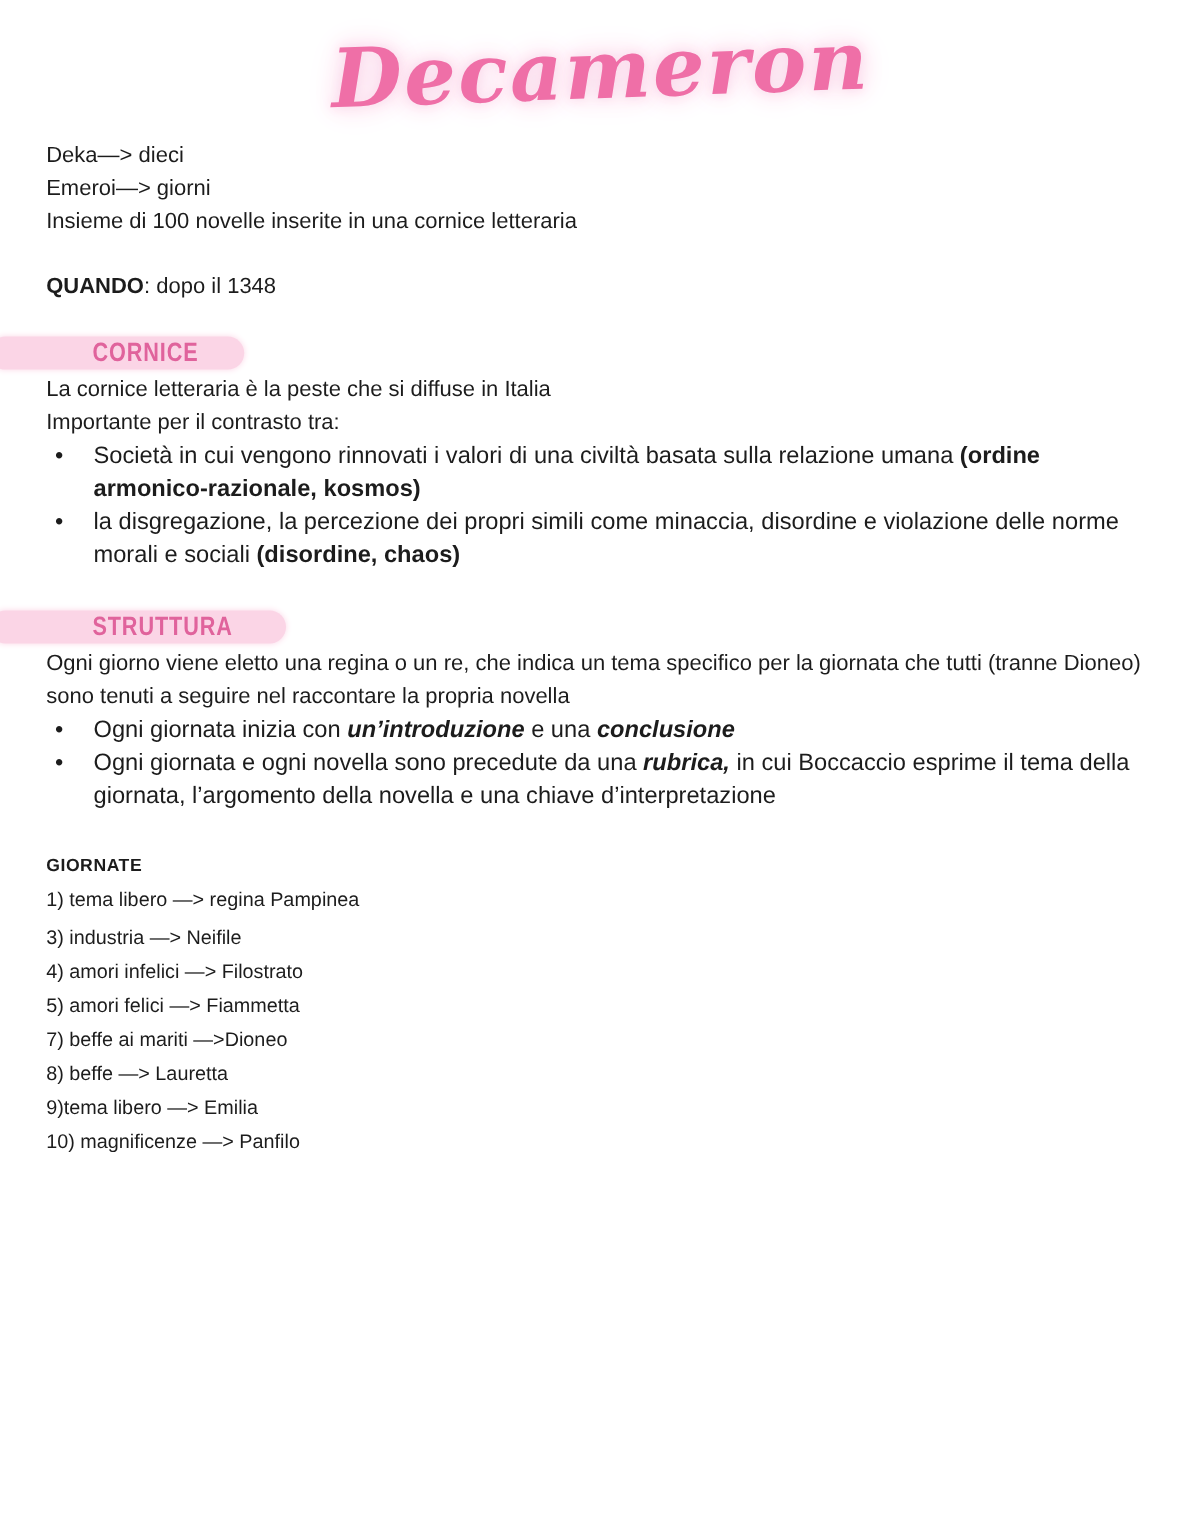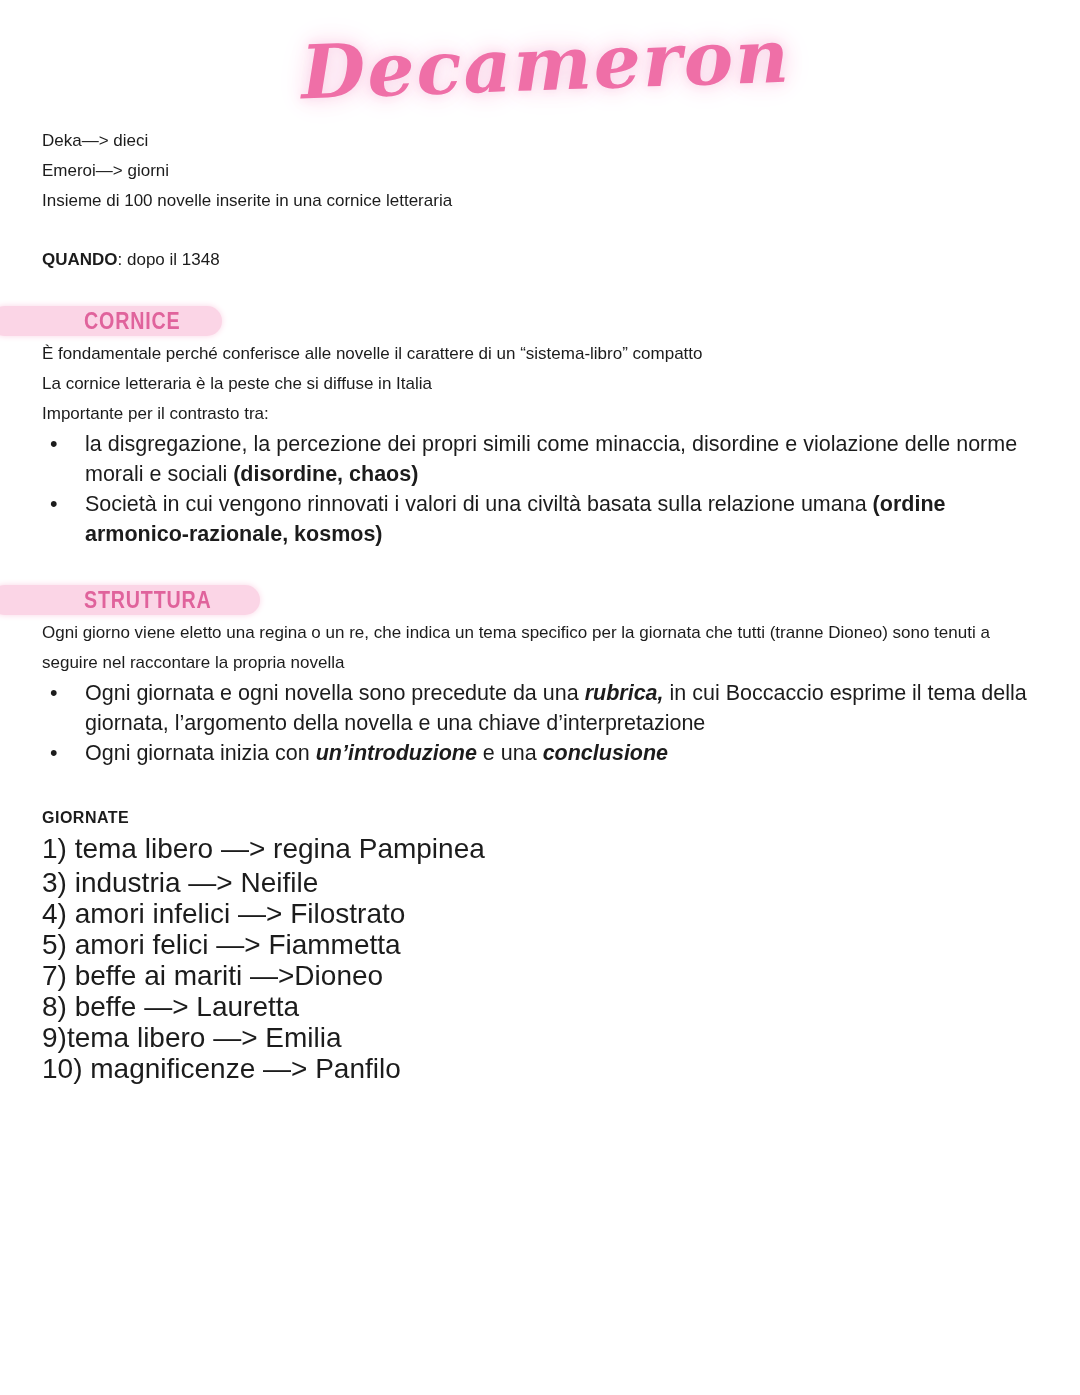--- a/index.html
+++ b/index.html
@@ -33,21 +33,21 @@
     font-size: 74px;
     line-height: 100px;
     letter-spacing: 2px;
     color: #ef6fa7;
     text-shadow: 0 0 10px #fbd9eb, 0 0 22px #fbd9eb, 0 0 34px #fce4f1;
     transform: rotate(-2deg);
   }
 
   
   .body-text, .line {
-    font-size: 17px;
+    font-size: 20px;
     line-height: 30px;
   }
   .line { white-space: pre-wrap; }
   b, .bold { font-weight: 700; }
   .bold-italic { font-weight: 700; font-style: italic; }
 
   .intro { margin-top: 8px; }
 
   .quando { margin-top: 29px; }
 
@@ -98,21 +98,21 @@
 
   
   .giornate { margin-top: 34px; }
   .giornate-heading {
     font-weight: 700;
     font-size: 16px;
     line-height: 31px;
     letter-spacing: 0.5px;
   }
   .giornate-item {
-    font-size: 28px;
+    font-size: 18px;
     line-height: 31px;
   }
   .giornate-item.gap-before { margin-top: 3px; }
 </style>
 </head>
 <body>
 
 <div class="page">
 
   <div class="title-wrap">
@@ -127,46 +127,45 @@
 
   <div class="quando body-text">
     <span class="bold">QUANDO</span><span>: dopo il 1348</span>
   </div>
 
   <div class="section-cornice">
     <div class="pill">
       <span class="heading-text">CORNICE</span>
     </div>
     <div class="after-pill body-text">
-      <div class="line">È fondamentale perché conferisce alle novelle il carattere di un “sistema-libro” compatto</div>
       <div class="line">La cornice letteraria è la peste che si diffuse in Italia</div>
       <div class="line">Importante per il contrasto tra:</div>
     </div>
     <div class="bullet-list">
       <div class="bullet-item">
-        <span>la disgregazione, la percezione dei propri simili come minaccia, disordine e violazione delle norme morali e sociali </span><span class="bold">(disordine, chaos)</span>
+        <span>Società in cui vengono rinnovati i valori di una civiltà basata sulla relazione umana </span><span class="bold">(ordine armonico-razionale, kosmos)</span>
       </div>
       <div class="bullet-item">
-        <span>Società in cui vengono rinnovati i valori di una civiltà basata sulla relazione umana </span><span class="bold">(ordine armonico-razionale, kosmos)</span>
+        <span>la disgregazione, la percezione dei propri simili come minaccia, disordine e violazione delle norme morali e sociali </span><span class="bold">(disordine, chaos)</span>
       </div>
     </div>
 
   </div>
 
   <div class="section-struttura">
     <div class="pill">
       <span class="heading-text">STRUTTURA</span>
     </div>
     <div class="after-pill body-text struttura-par">Ogni giorno viene eletto una regina o un re, che indica un tema specifico per la giornata che tutti (tranne Dioneo) sono tenuti a seguire nel raccontare la propria novella</div>
     <div class="bullet-list">
       <div class="bullet-item">
-        <span>Ogni giornata e ogni novella sono precedute da una </span><span class="bold-italic">rubrica,</span><span> in cui Boccaccio esprime il tema della giornata, l’argomento della novella e una chiave d’interpretazione</span>
+        <span>Ogni giornata inizia con </span><span class="bold-italic">un’introduzione</span><span> e una </span><span class="bold-italic">conclusione</span>
       </div>
       <div class="bullet-item">
-        <span>Ogni giornata inizia con </span><span class="bold-italic">un’introduzione</span><span> e una </span><span class="bold-italic">conclusione</span>
+        <span>Ogni giornata e ogni novella sono precedute da una </span><span class="bold-italic">rubrica,</span><span> in cui Boccaccio esprime il tema della giornata, l’argomento della novella e una chiave d’interpretazione</span>
       </div>
     </div>
   </div>
 
   <div class="giornate">
     <div class="giornate-heading">GIORNATE</div>
     <div class="giornate-item">1) tema libero —&gt; regina Pampinea</div>
     <div class="giornate-item gap-before">3) industria —&gt; Neifile</div>
     <div class="giornate-item">4) amori infelici —&gt; Filostrato</div>
     <div class="giornate-item">5) amori felici —&gt; Fiammetta</div>

